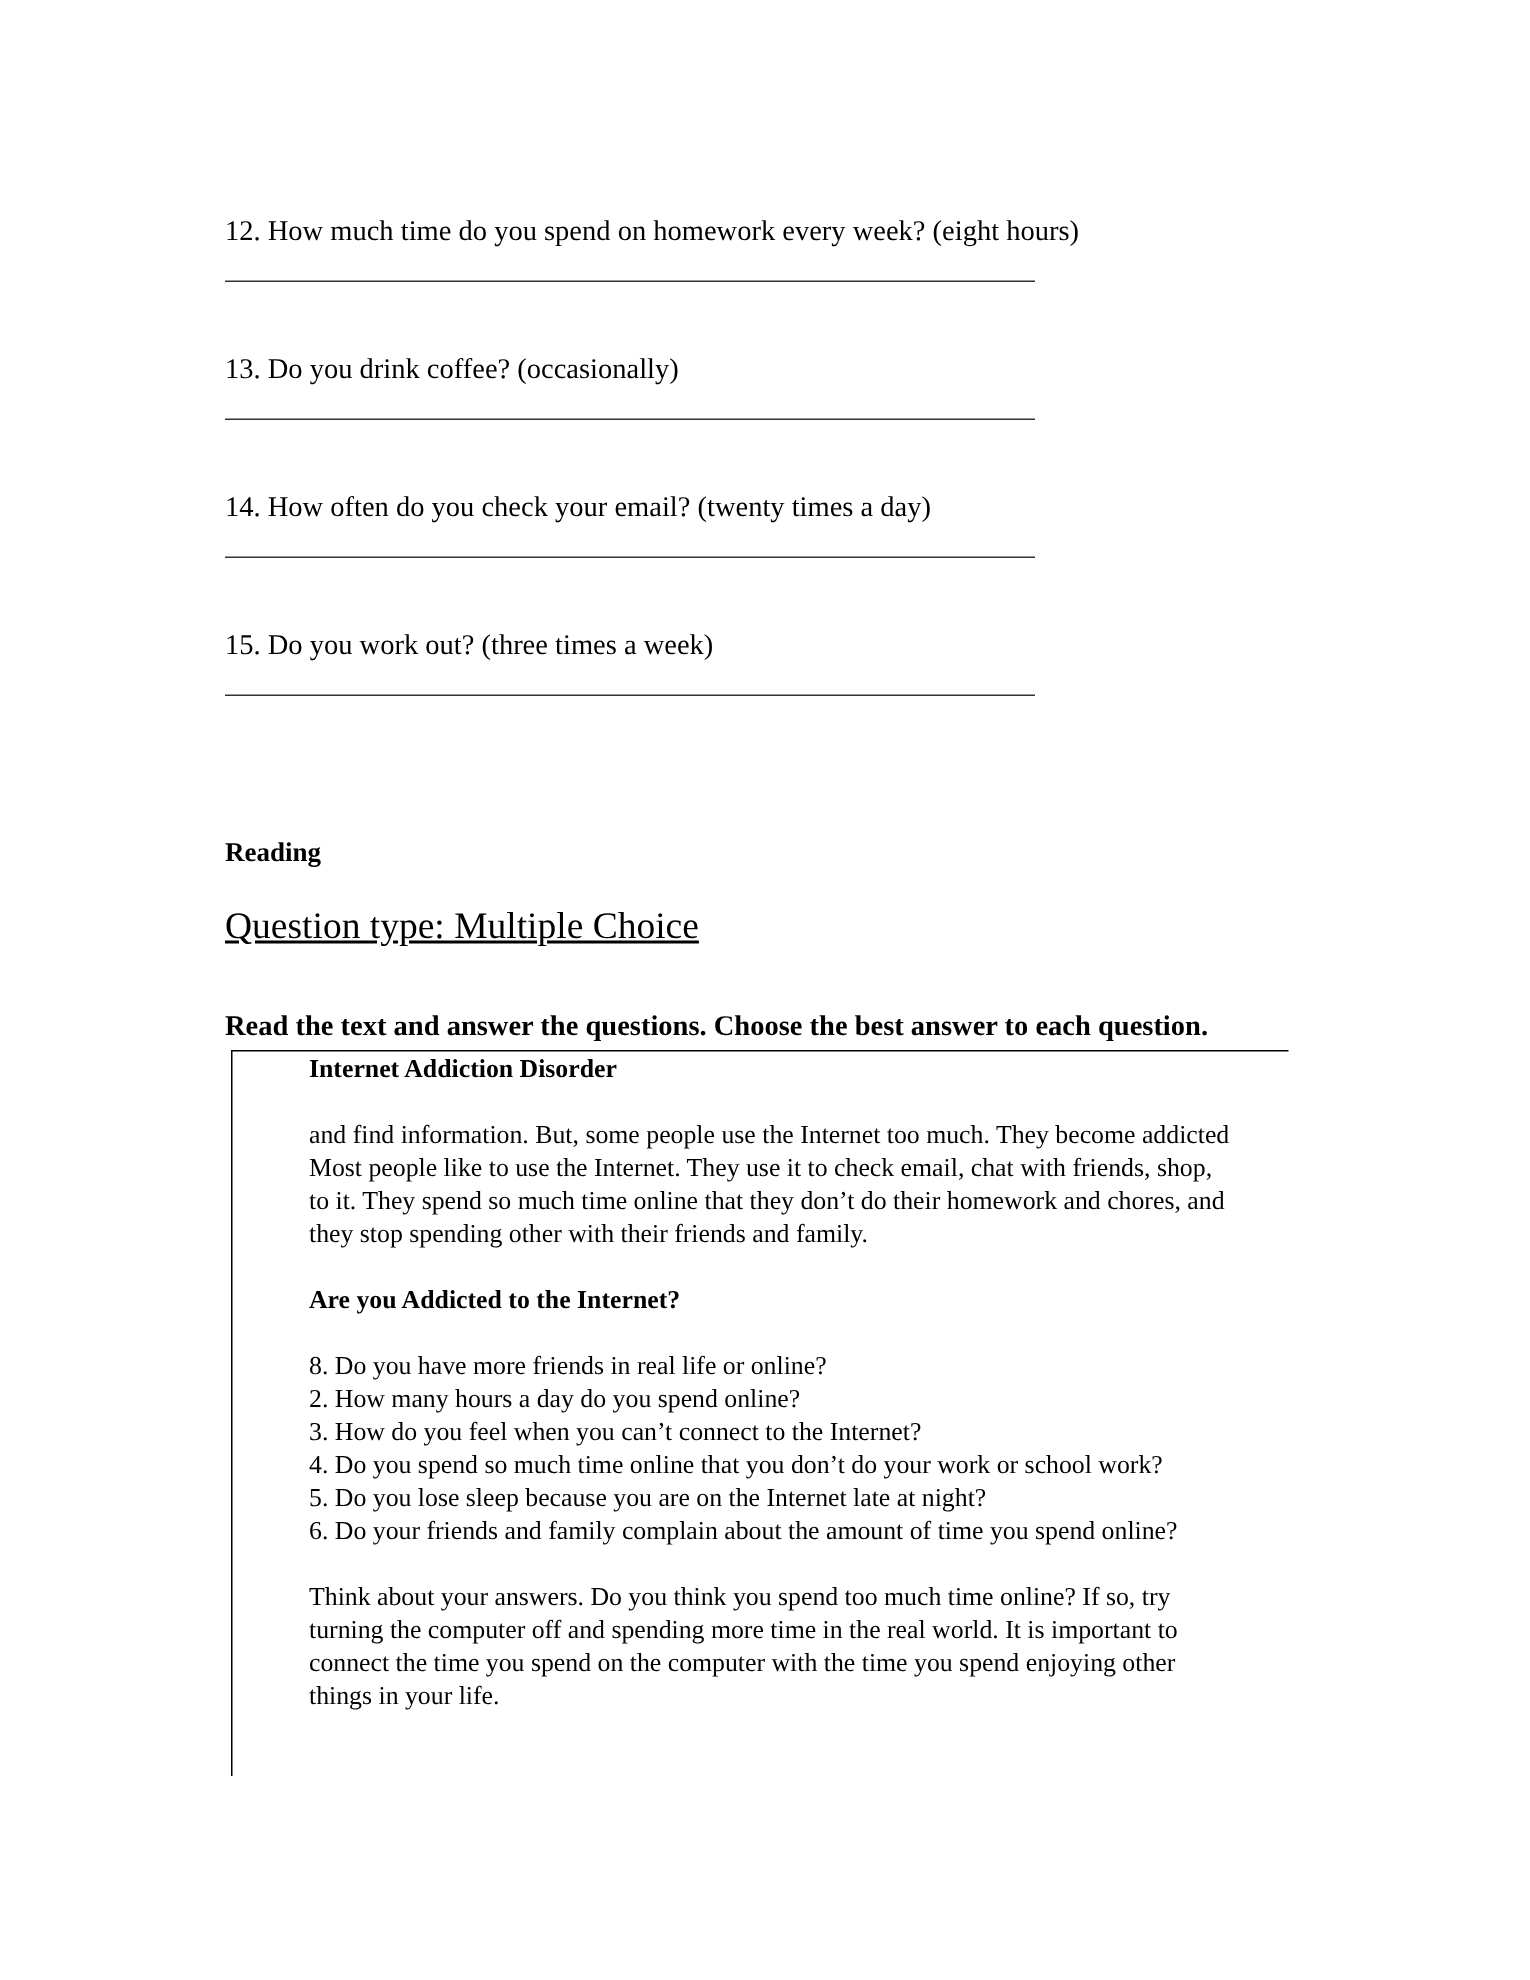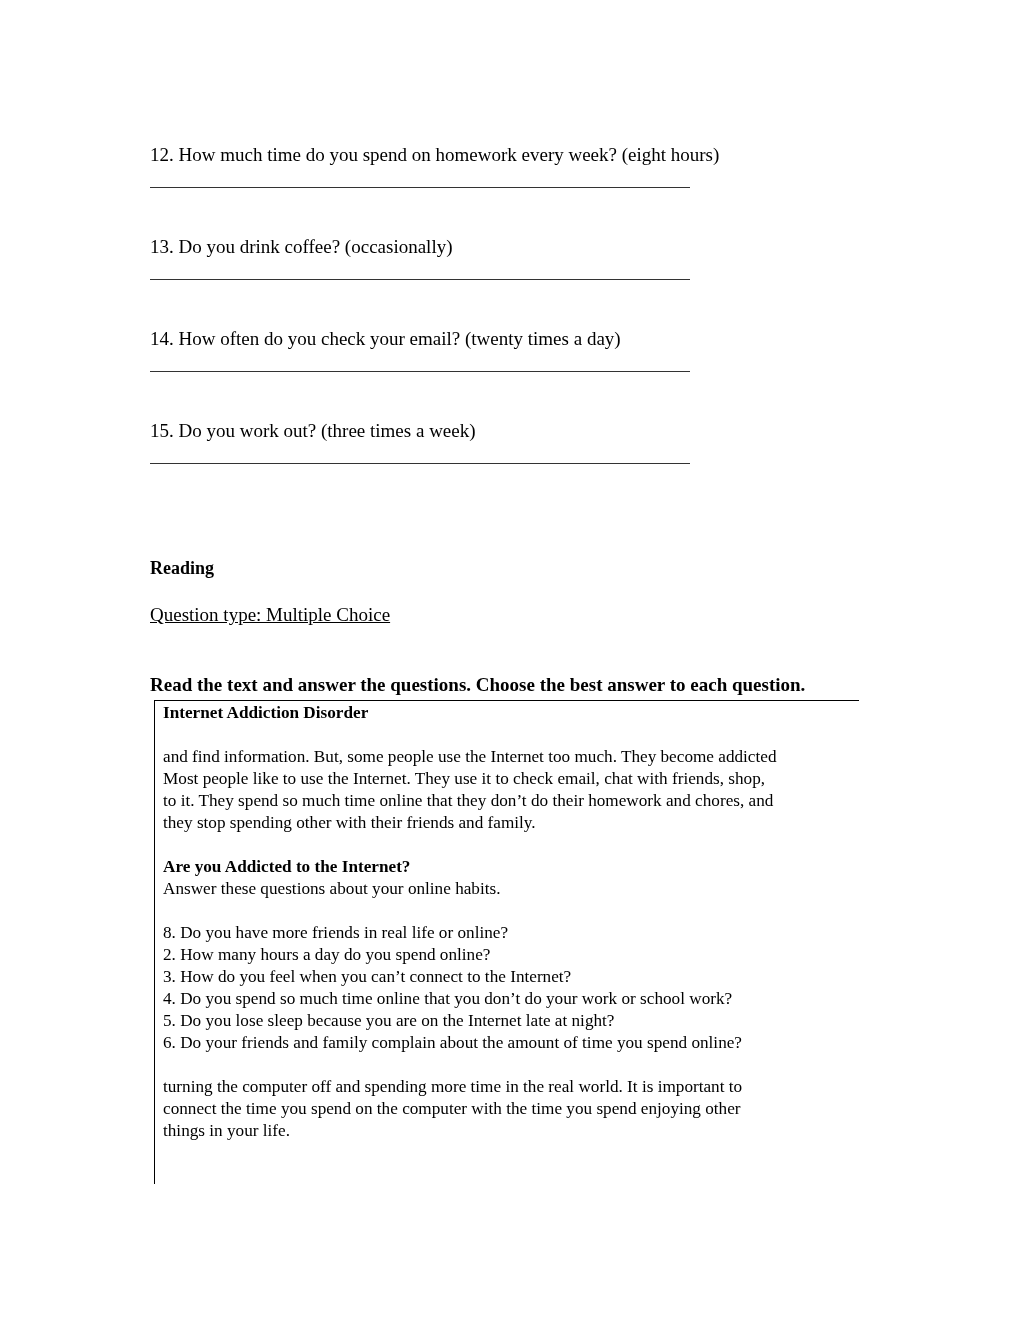--- a/index.html
+++ b/index.html
@@ -2,21 +2,21 @@
 <html><head>
   <meta charset="utf-8">
   <style>
     html, body { margin: 0; padding: 0; background: #ffffff; }
     body { width: 1020px; height: 1320px; position: relative; overflow: hidden;
       font-family: "Liberation Serif", "DejaVu Serif", serif; color: #000; }
     .abs { position: absolute; }
     .q { font-size: 19px; left: 150px; white-space: nowrap; }
     .line { left: 150px; width: 540px; height: 0; border-top: 1.2px solid #333; }
     .heading { font-weight: bold; font-size: 18px; left: 150px; }
-    .qtype { font-size: 19px; left: 150px; text-decoration: underline; }
+    .qtype { font-size: 25px; left: 150px; text-decoration: underline; }
     .instr { font-weight: bold; font-size: 19px; left: 150px; white-space: nowrap; }
     .box-top { left: 154px; top: 700px; width: 705px; height: 0; border-top: 1.2px solid #000; }
     .box-left { left: 154px; top: 700px; width: 0; height: 484px; border-left: 1.2px solid #000; }
     .passage { left: 163px; width: 700px; font-size: 17.2px; line-height: 22px; }
     .passage .ptitle { font-weight: bold; }
     .passage p { margin: 0; }
     .passage .gap { height: 22px; }
   </style>
 </head>
 <body>
@@ -45,34 +45,34 @@
 </div>
 <div class="abs line" style="top:463px;"></div>
 
 <div class="abs heading" style="top:558px;">Reading</div>
 <div class="abs qtype" style="top:604px;">Question type: Multiple Choice</div>
 <div class="abs instr" style="top:650px;margin-top:24px;">Read the text and answer the questions. Choose the best answer to each question.</div>
 
 <div class="abs box-top"></div>
 <div class="abs box-left"></div>
 
-<div class="abs passage" style="top:702px;">
+<div class="abs passage" style="top:702px;margin-left:43px;">
   <p class="ptitle">Internet Addiction Disorder</p>
   <div class="gap"></div>
   <p>and find information. But, some people use the Internet too much. They become addicted</p>
   <p>Most people like to use the Internet. They use it to check email, chat with friends, shop,</p>
   <p>to it. They spend so much time online that they don’t do their homework and chores, and</p>
   <p>they stop spending other with their friends and family.</p>
   <div class="gap"></div>
   <p class="ptitle">Are you Addicted to the Internet?</p>
-  <p>Answer these questions about your online habits.</p>
   <div class="gap"></div>
   <p>8. Do you have more friends in real life or online?</p>
   <p>2. How many hours a day do you spend online?</p>
   <p>3. How do you feel when you can’t connect to the Internet?</p>
   <p>4. Do you spend so much time online that you don’t do your work or school work?</p>
   <p>5. Do you lose sleep because you are on the Internet late at night?</p>
   <p>6. Do your friends and family complain about the amount of time you spend online?</p>
   <div class="gap"></div>
+  <p>Think about your answers. Do you think you spend too much time online? If so, try</p>
   <p>turning the computer off and spending more time in the real world. It is important to</p>
   <p>connect the time you spend on the computer with the time you spend enjoying other</p>
   <p>things in your life.</p>
 </div>
 
 </body></html>

